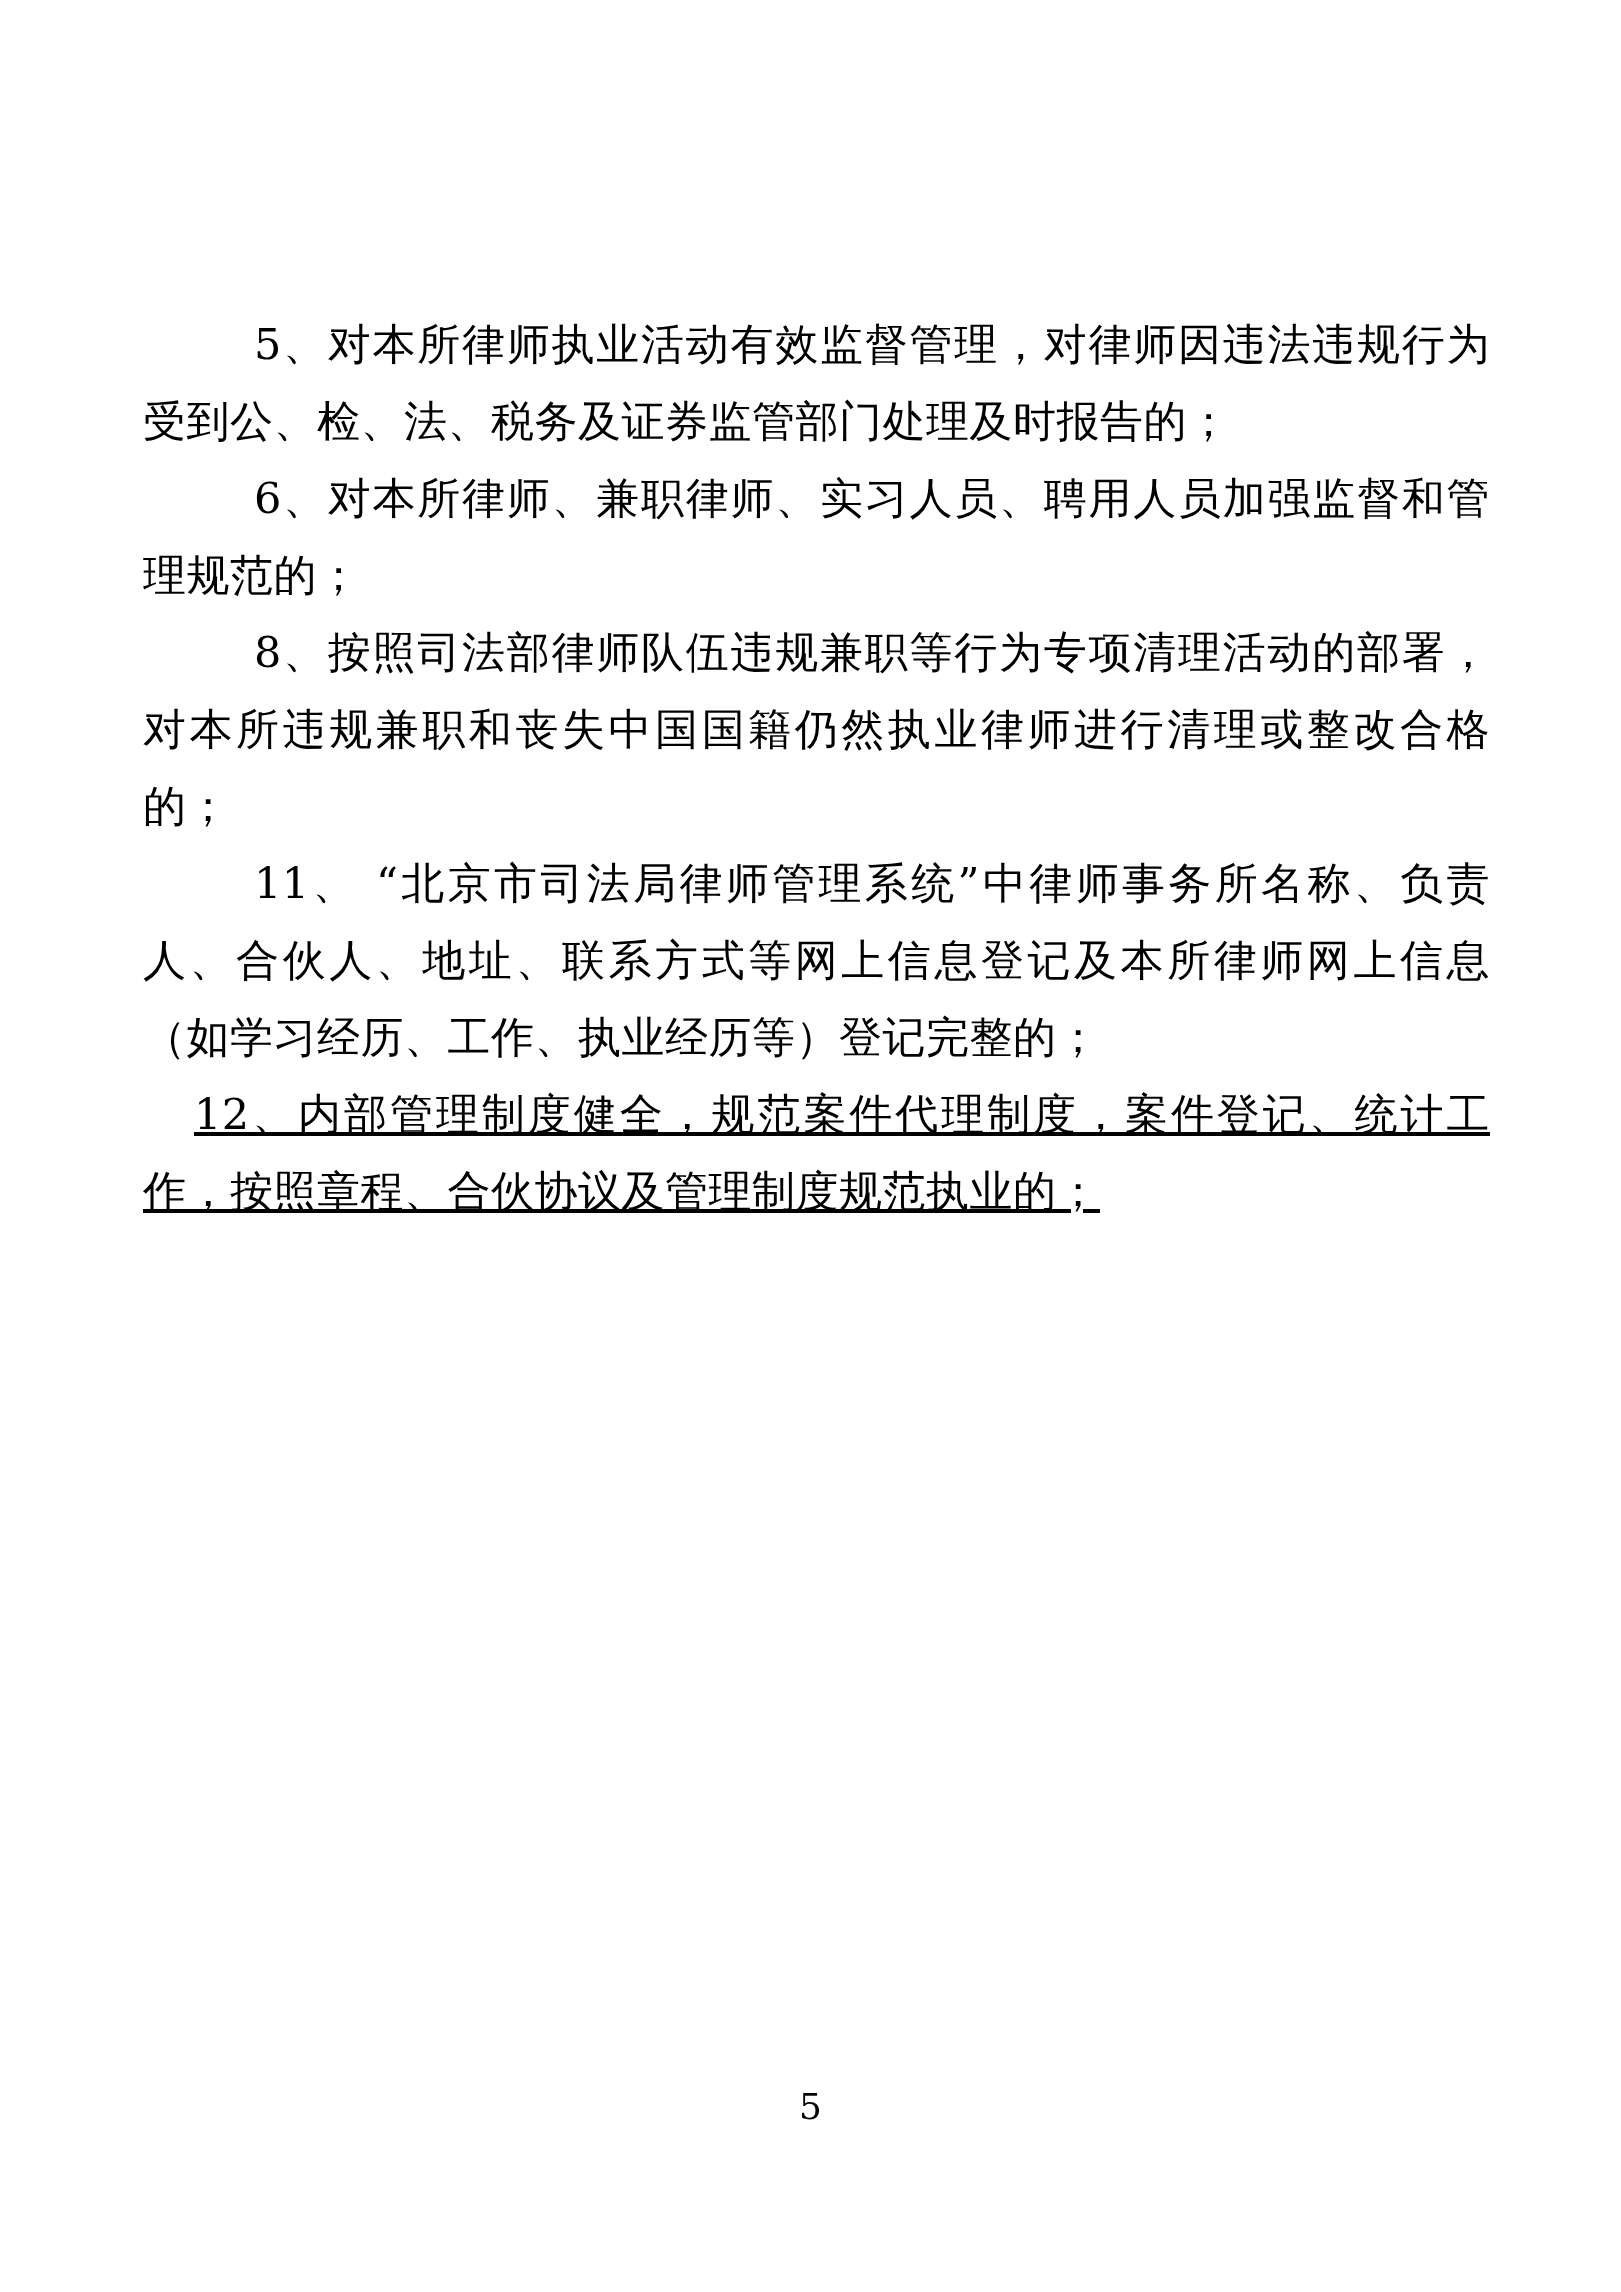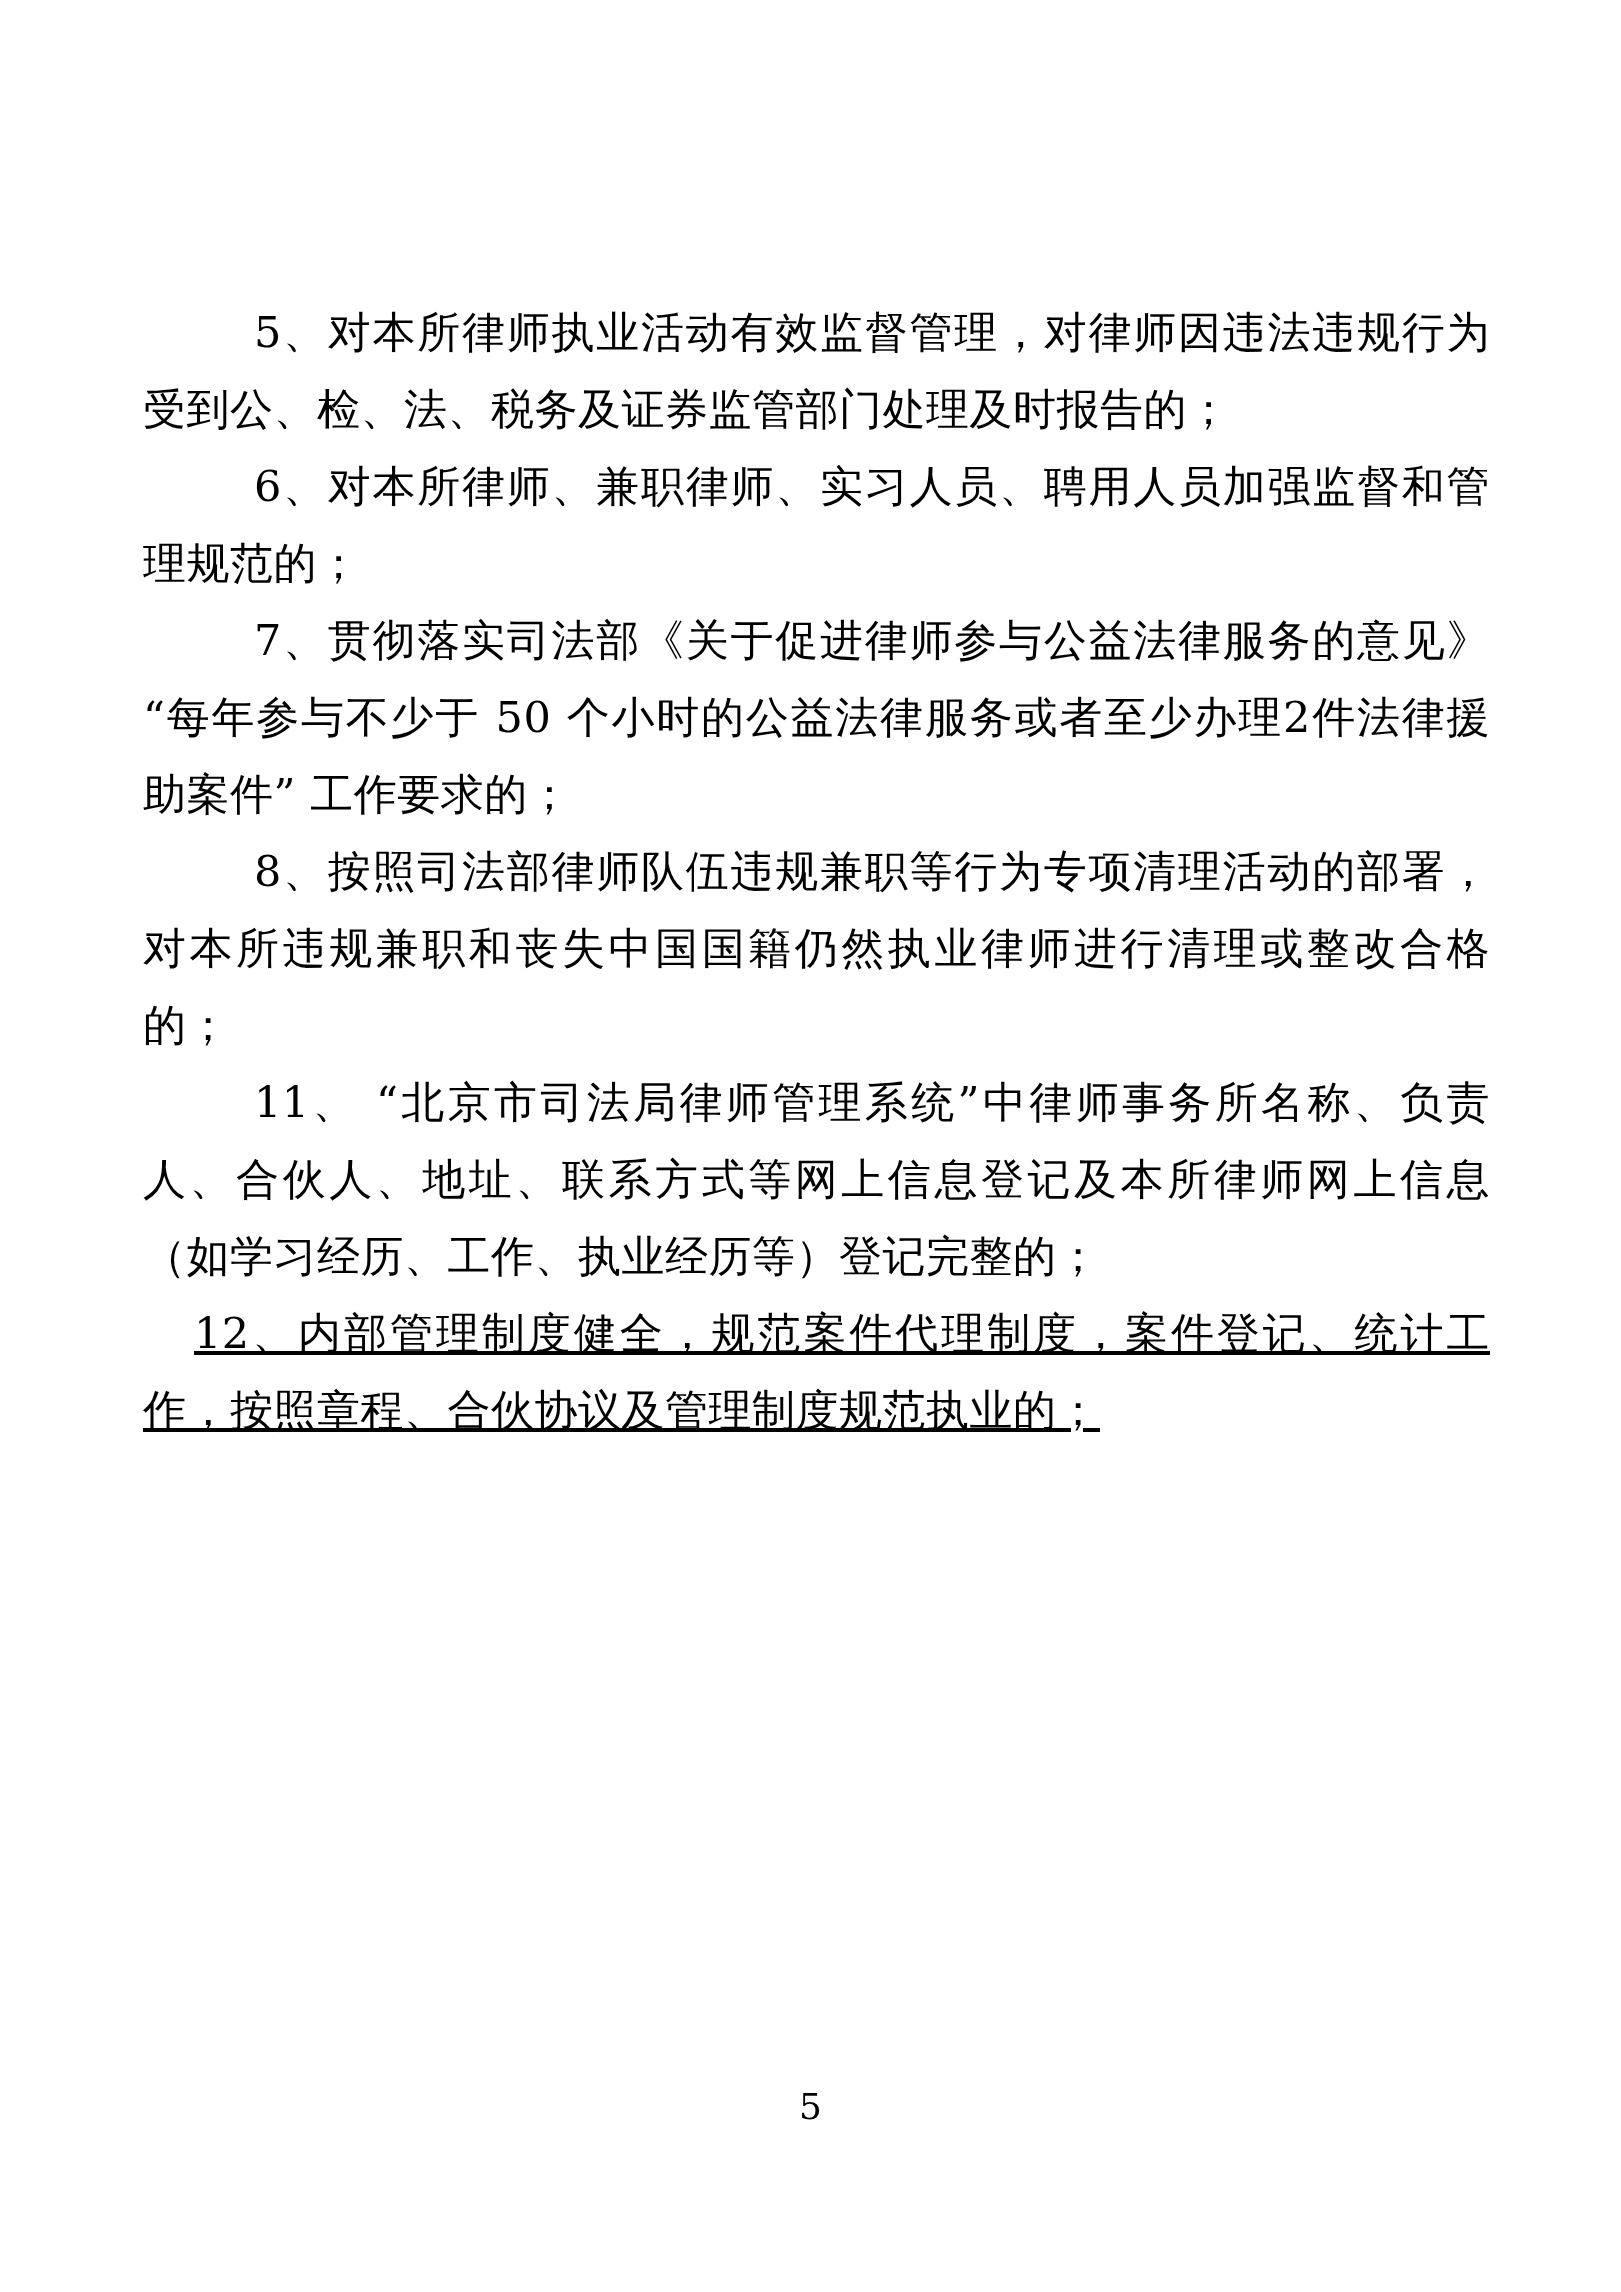--- a/index.html
+++ b/index.html
@@ -16,21 +16,21 @@
     color: #000000;
   }
   .page {
     position: absolute;
     inset: 0;
     background: #ffffff;
   }
   .text-block {
     position: absolute;
     left: 143px;
-    top: 294px;
+    top: 306px;
     width: 1347px;
     font-size: 43px;
     line-height: 77px;
     text-align: justify;
     text-justify: inter-character;
     letter-spacing: 0.5px;
   }
   .text-block p {
     margin: 0;
     padding: 0;
@@ -51,21 +51,20 @@
   }
 </style>
 </head>
 <body>
 
 <div class="page">
 
   <div class="text-block">
     <p>5、对本所律师执业活动有效监督管理，对律师因违法违规行为受到公、检、法、税务及证券监管部门处理及时报告的；</p>
     <p>6、对本所律师、兼职律师、实习人员、聘用人员加强监督和管理规范的；</p>
-    <p>7、贯彻落实司法部《关于促进律师参与公益法律服务的意见》 “每年参与不少于 50 个小时的公益法律服务或者至少办理2件法律援助案件” 工作要求的；</p>
     <p>8、按照司法部律师队伍违规兼职等行为专项清理活动的部署，对本所违规兼职和丧失中国国籍仍然执业律师进行清理或整改合格的；</p>
     <p>11、 “北京市司法局律师管理系统”中律师事务所名称、负责人、合伙人、地址、联系方式等网上信息登记及本所律师网上信息（如学习经历、工作、执业经历等）登记完整的；</p>
     <p class="indent-small">12、内部管理制度健全，规范案件代理制度，案件登记、统计工作，按照章程、合伙协议及管理制度规范执业的；</p>
   </div>
 
   <div class="page-number">5</div>
 
 </div>
 
 

